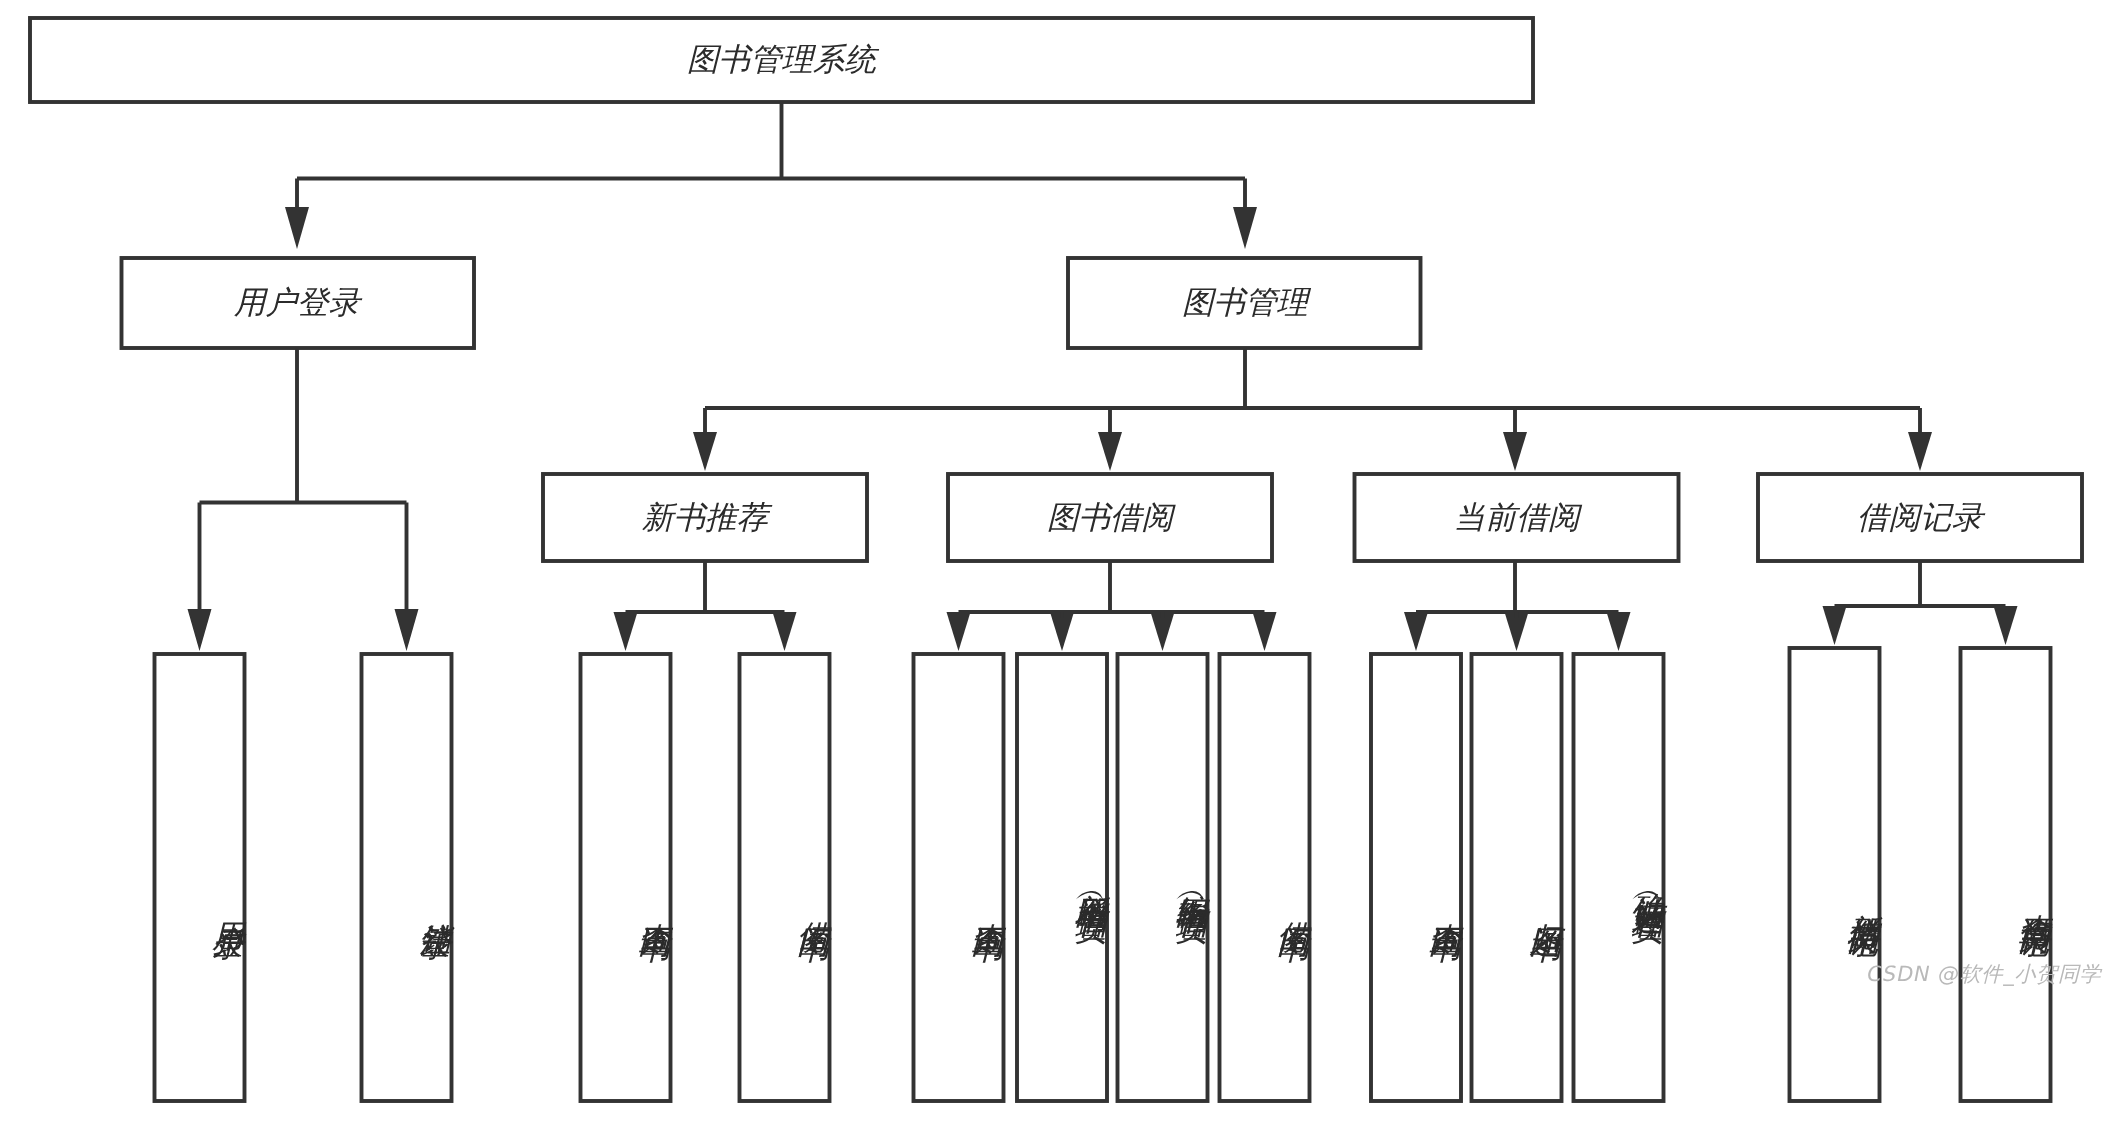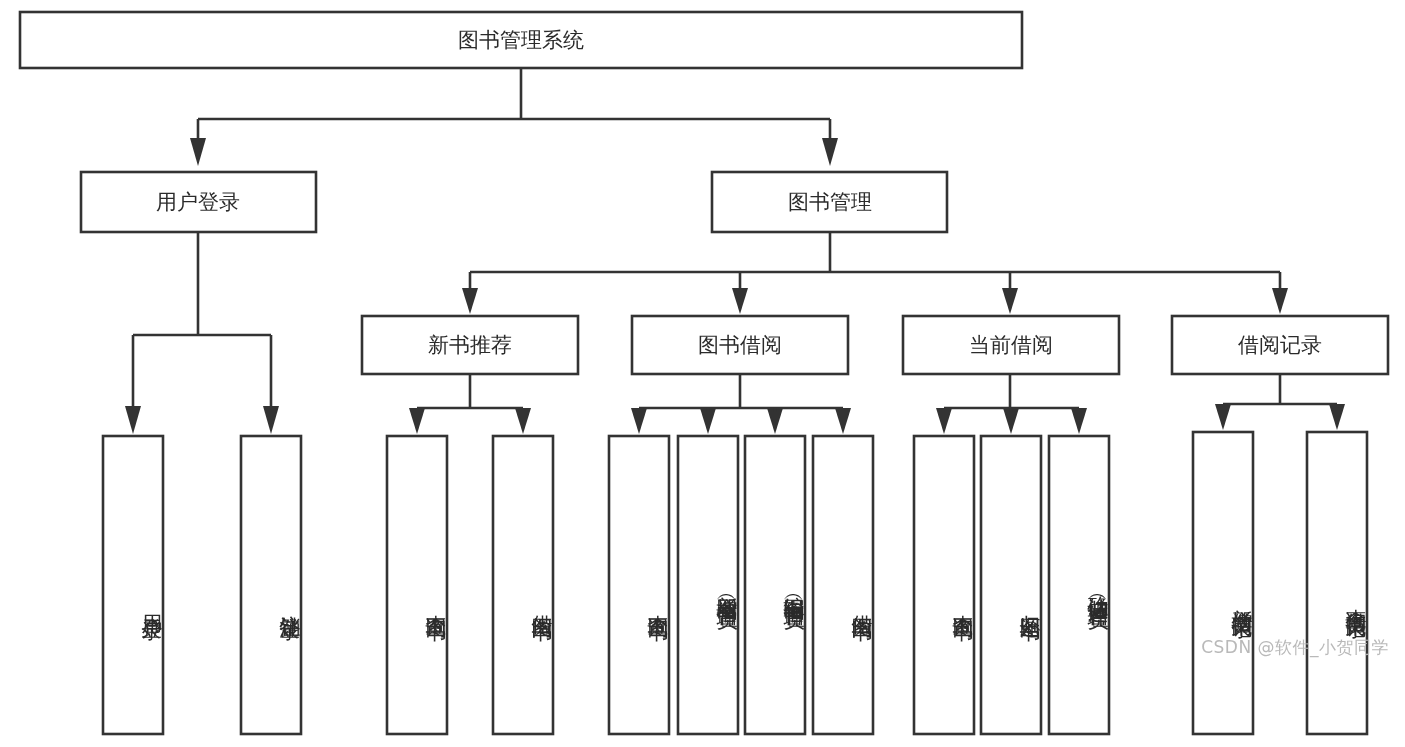--- a/index.html
+++ b/index.html
@@ -11,20 +11,21 @@
     width: 1405px;
     height: 747px;
     font-family: "DejaVu Sans", "Liberation Sans", sans-serif;
     overflow: hidden;
   }
   #diagram-root {
     position: relative;
     width: 1405px;
     height: 667px;
     background: #ffffff;
+    font-style: italic;
   }
   svg.flow {
     position: absolute;
     left: 0;
     top: 0;
     width: 1405px;
     height: 747px;
     display: block;
   }
   .node-rect {
@@ -58,24 +59,24 @@
     font-family: "DejaVu Sans", "Liberation Sans", sans-serif;
     font-size: 21px;
     line-height: 1.08;
     letter-spacing: 2px;
     color: #2b2b2b;
     white-space: nowrap;
     pointer-events: none;
   }
   .watermark {
     position: absolute;
-    right: 16px;
+    right: 4px;
     bottom: 8px;
     font-family: "DejaVu Sans", "Liberation Sans", sans-serif;
-    font-size: 17px;
+    font-size: 14px;
     color: #b9b9b9;
     letter-spacing: 0.5px;
     white-space: nowrap;
   }
 </style>
 </head>
 <body>
 
 <div id="diagram-root">
 

